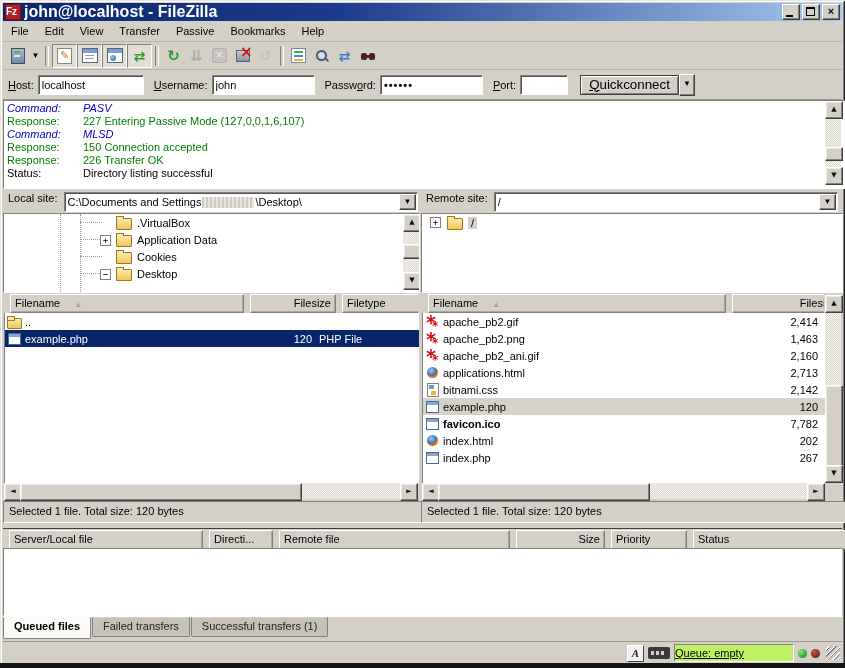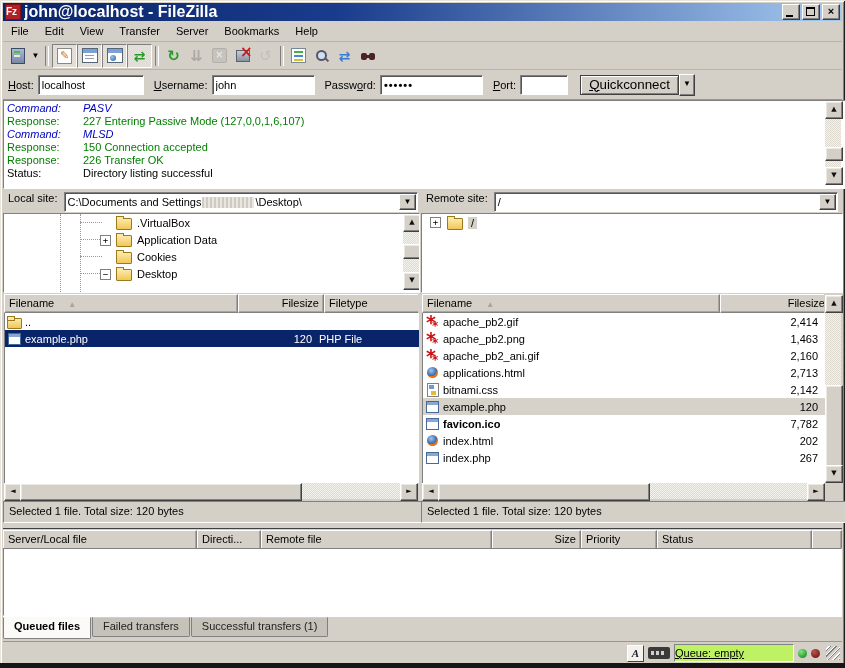--- a/index.html
+++ b/index.html
@@ -101,21 +101,21 @@
   .expander{position:absolute;left:96px;top:4px;width:9px;height:9px;background:#fff;border:1px solid #808080;
     font:9px/8px "DejaVu Sans Mono",monospace;text-align:center;}
   .folder{width:14px;height:10px;background:linear-gradient(#fce9a8,#f0c75a);border:1px solid #9c7a1c;border-radius:1px;position:relative;margin:3px 5px 0 0;flex:none;}
   .folder::before{content:"";position:absolute;left:-1px;top:-3px;width:6px;height:2px;background:#fce9a8;border:1px solid #9c7a1c;border-bottom:none;}
   .rrow{height:17px;display:flex;align-items:center;position:relative;padding-left:8px;}
   .rrow .expander{position:static;margin-right:6px;flex:none;}
   .sel-gray{background:#d4d0c8;padding:0 3px;}
   
   .listhead{position:absolute;top:294px;height:19px;display:flex;overflow:hidden;}
   .col{background:#d4d0c8;border:1px solid;border-color:#fff #808080 #808080 #fff;box-shadow:inset -1px -1px 0 #aaa69e;
-    padding:2px 4px 8px;white-space:nowrap;overflow:hidden;flex:none;}
+    padding:2px 4px 8px;white-space:nowrap;overflow:hidden;flex:none;margin-left:6px;}
   .col.right{text-align:right;}
   .col .sort{color:#a8a49a;font-size:8px;margin-left:14px;}
   .listbody{position:absolute;top:313px;height:170px;background:#fff;overflow:hidden;border-left:1px solid #808080;}
   .frow{height:17px;display:flex;align-items:center;white-space:nowrap;}
   .frow .cell{flex:none;overflow:hidden;padding:0 4px 0 1px;}
   .frow .cell.right{text-align:right;padding-right:6px;}
   .frow .name-cell{display:flex;align-items:center;padding-left:2px;}
   .frow.sel-navy{background:#0a246a;color:#fff;}
   .frow.sel-flat{background:#d6d2ca;}
   .ficon{width:16px;height:16px;flex:none;position:relative;margin-right:2px;}
@@ -164,21 +164,21 @@
     <div class="win-btn glyph-min"></div>
     <div class="win-btn glyph-max"></div>
     <div class="win-btn glyph-close">×</div>
   </div>
 
   <div class="menubar">
       <div class="menu-item">File</div>
       <div class="menu-item">Edit</div>
       <div class="menu-item">View</div>
       <div class="menu-item">Transfer</div>
-      <div class="menu-item">Server</div>
+      <div class="menu-item">Passive</div>
       <div class="menu-item">Bookmarks</div>
       <div class="menu-item">Help</div>
     </div>
 
   <div class="toolbar">
       <div class="tbtn">
         <div class="ticon i-site-manager"></div>
       </div>
       <div class="tbtn tbtn-arrow">▼</div>
       <div class="tsep"></div>

